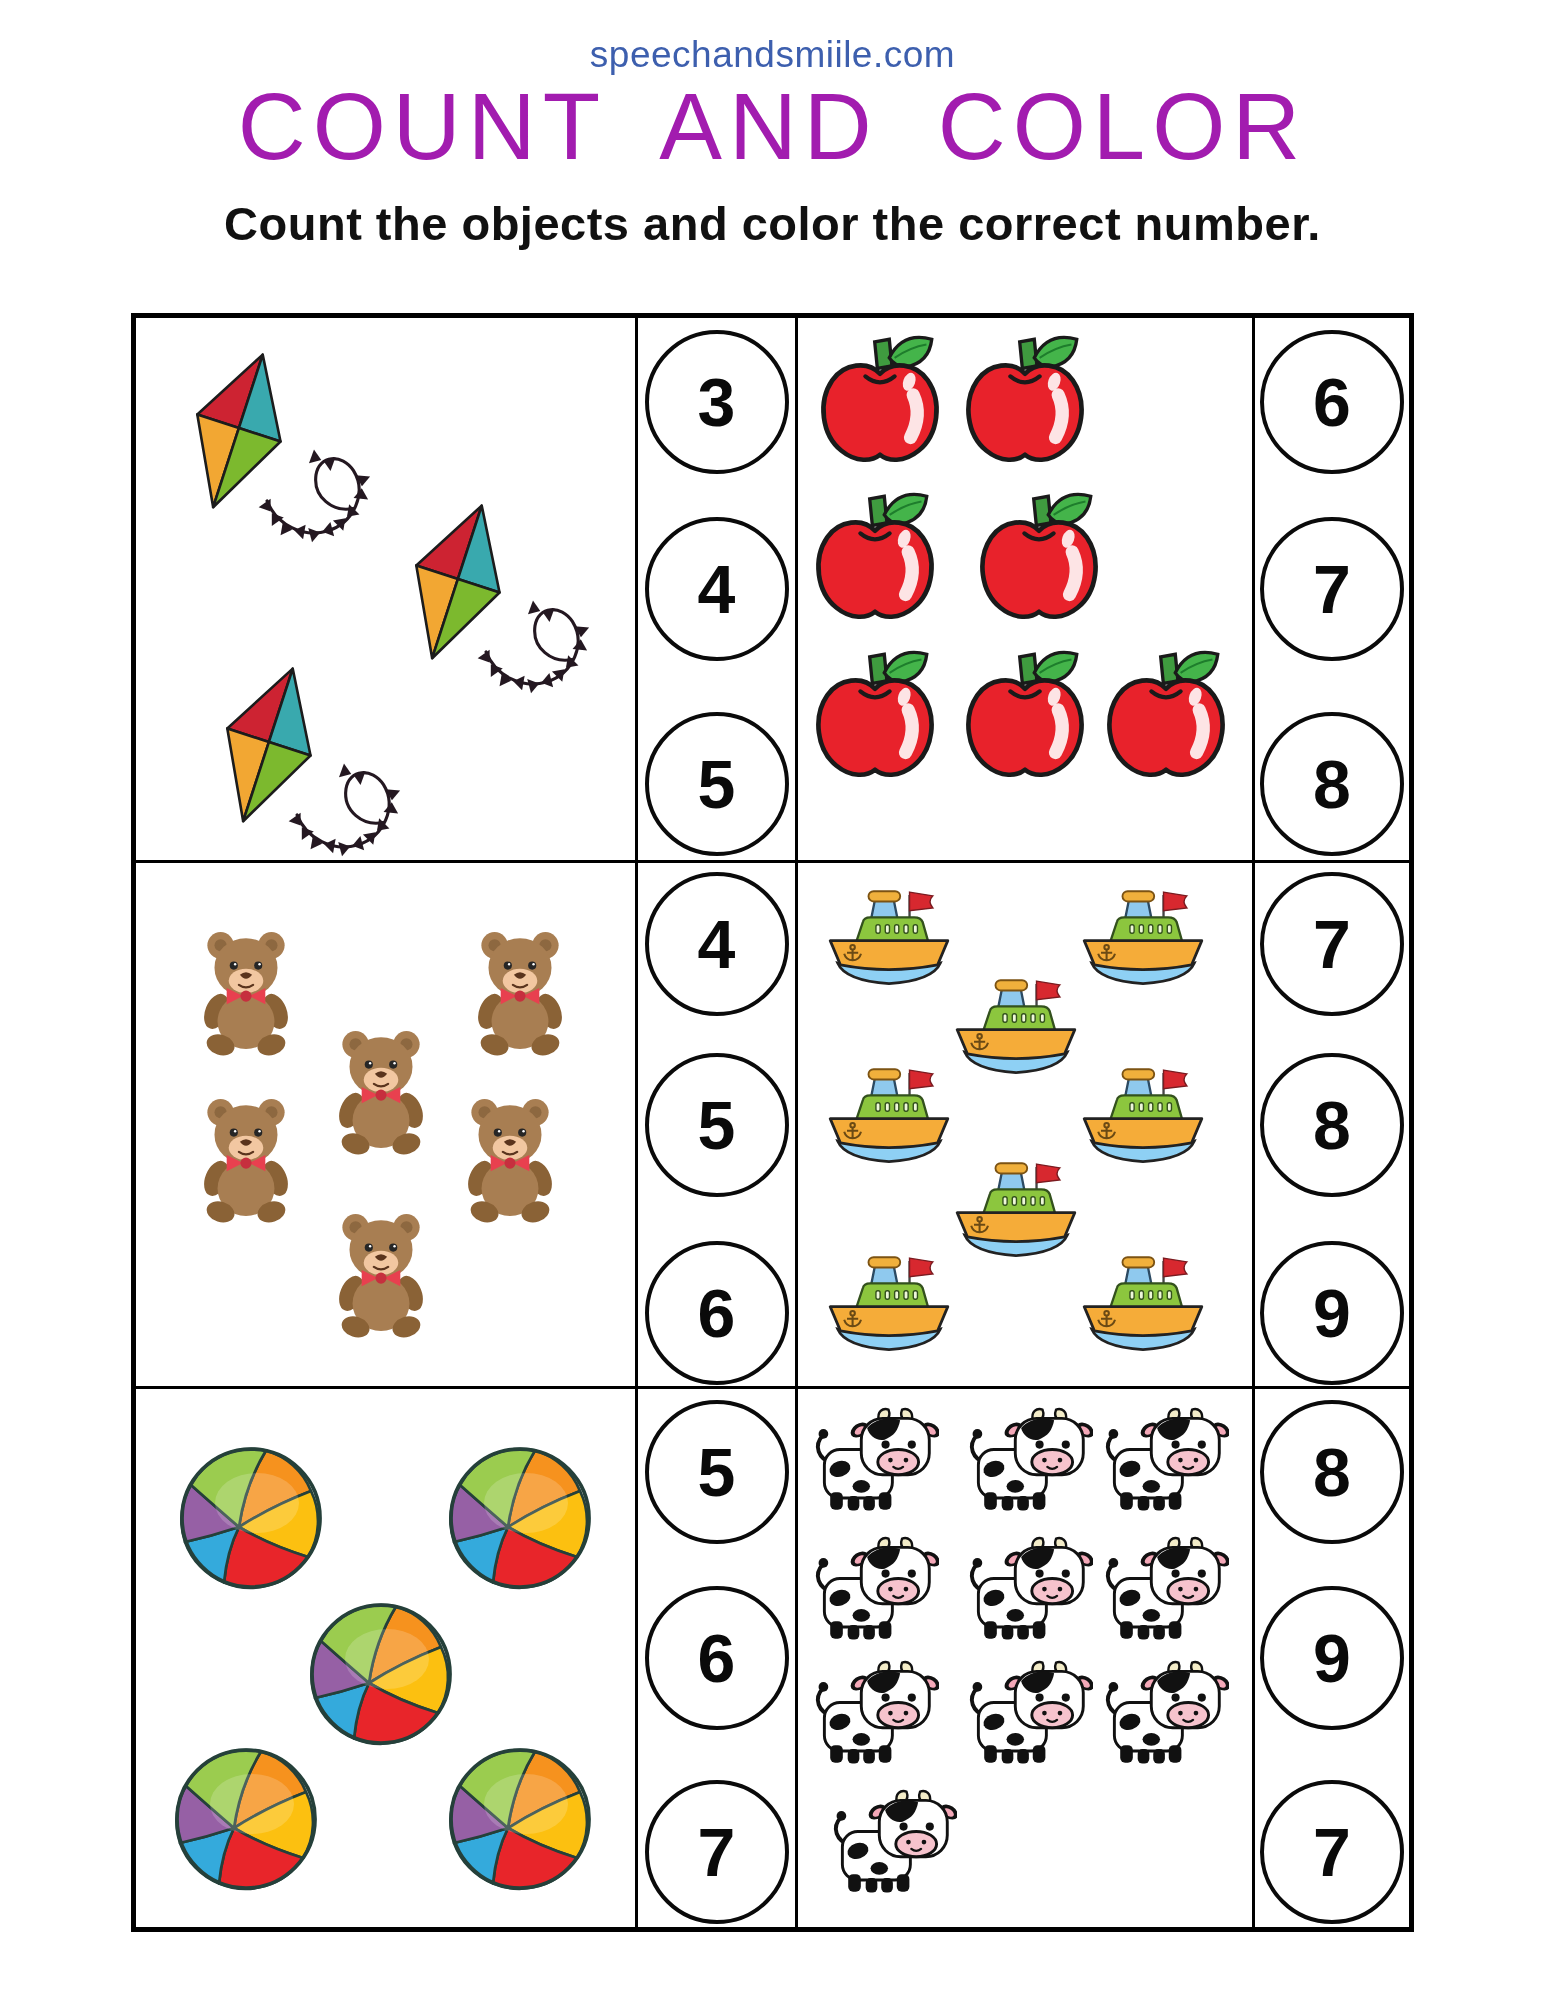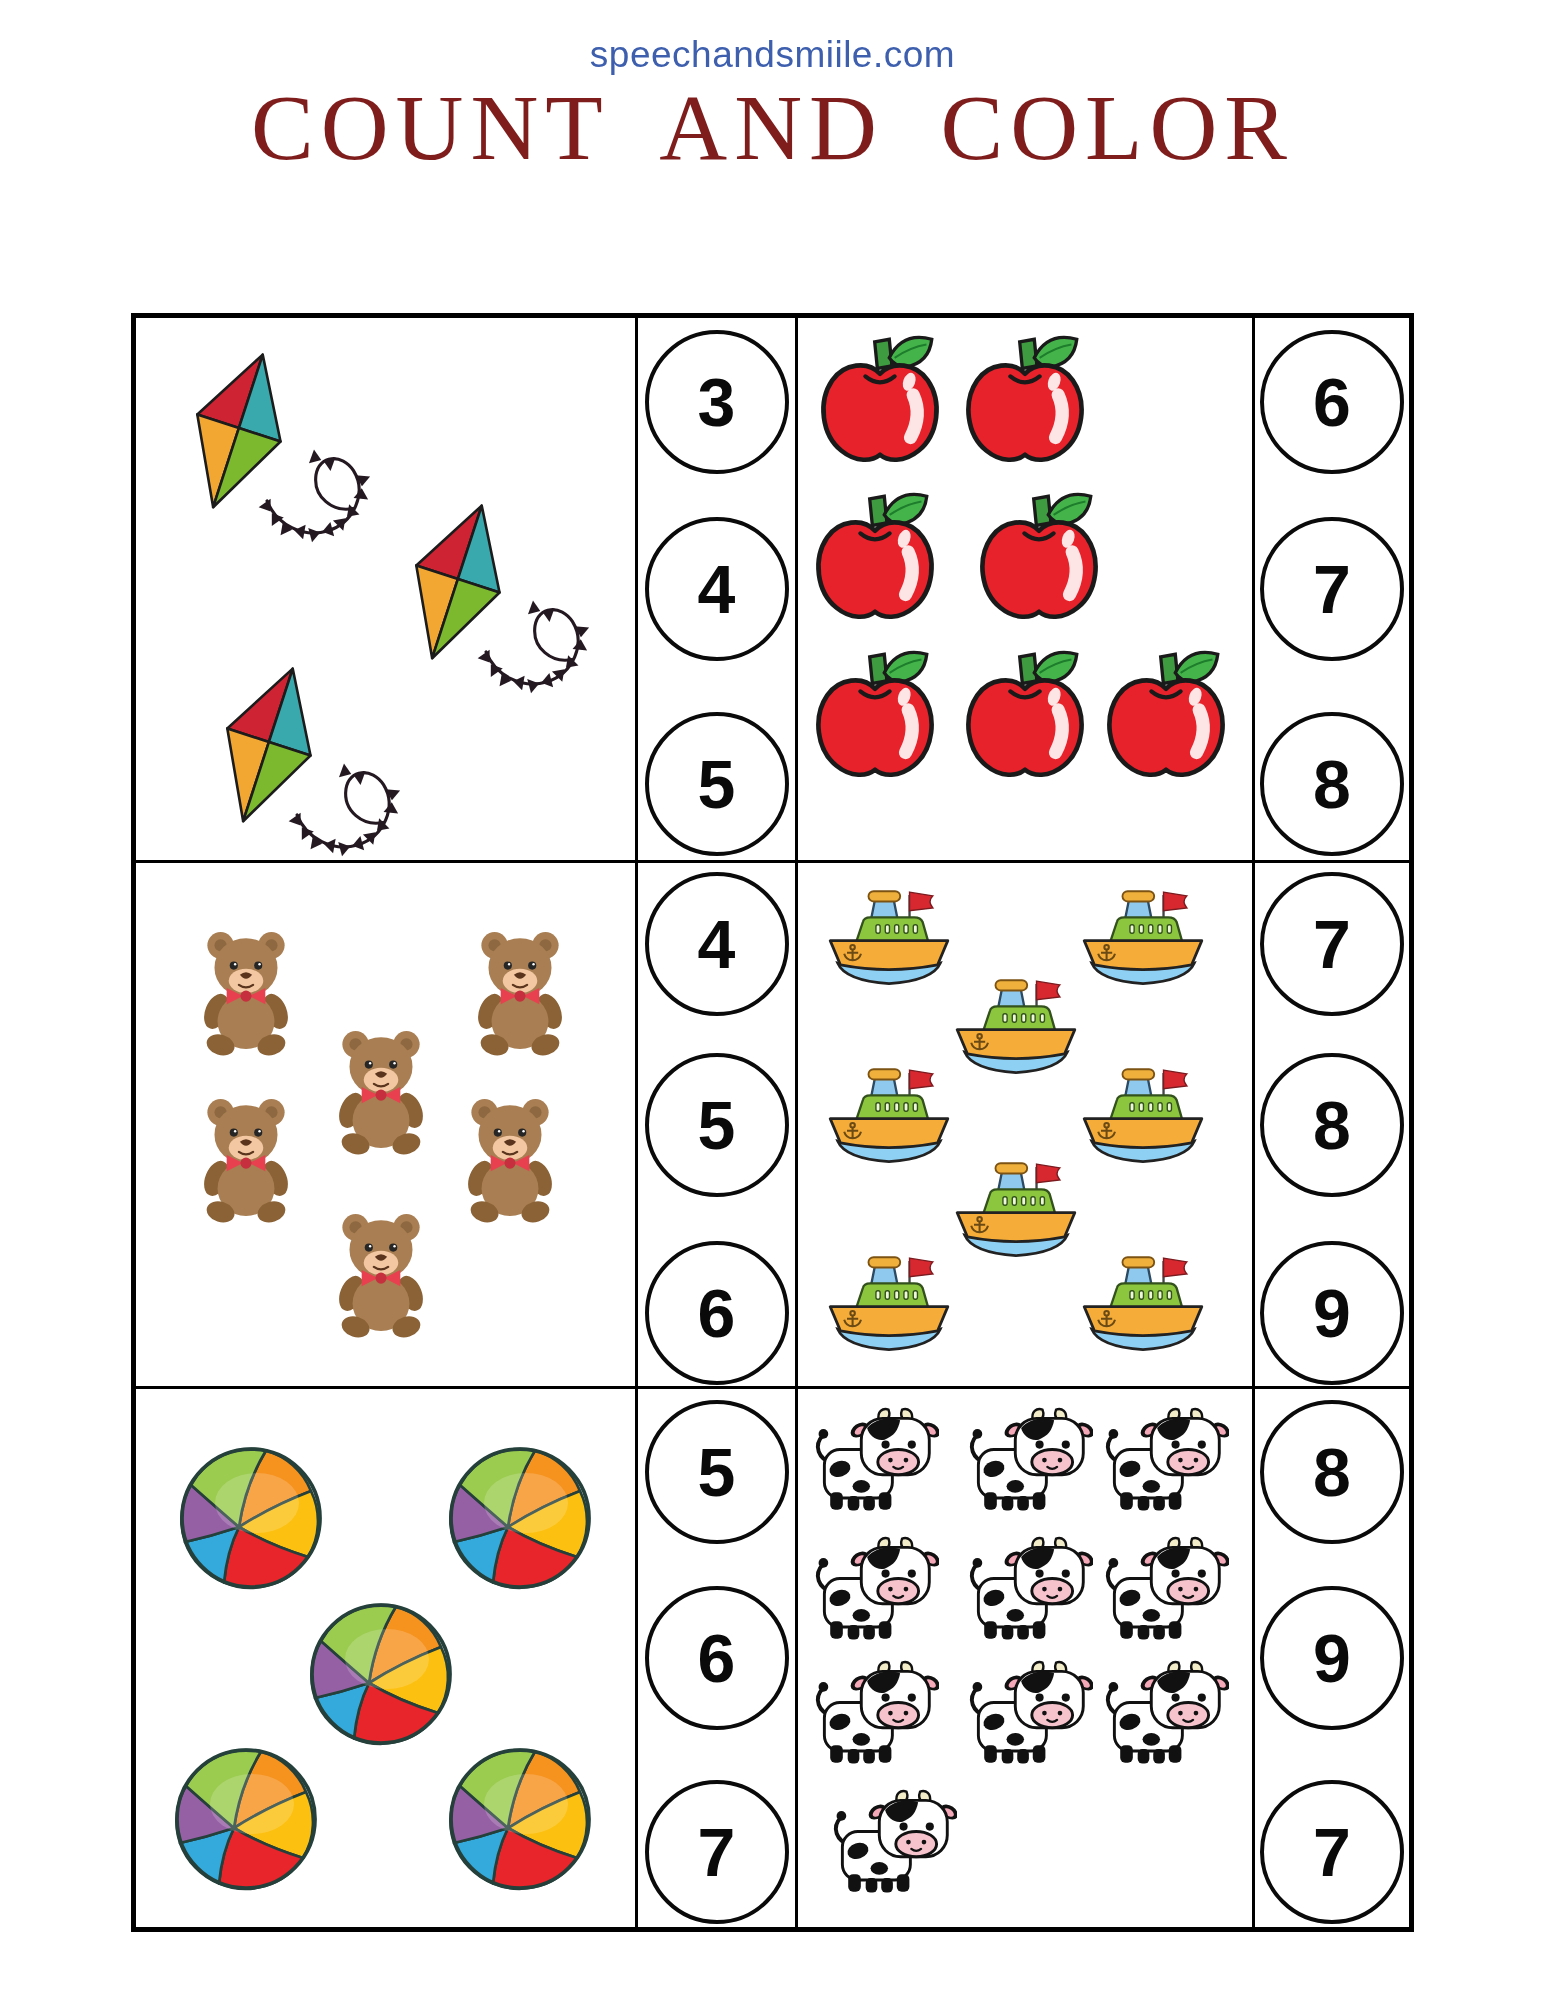--- a/index.html
+++ b/index.html
@@ -1,21 +1,21 @@
 <!DOCTYPE html>
 <html><head>
 <meta charset="utf-8">
 <style>
   html,body{margin:0;padding:0;background:#fff;}
   .page{position:relative;width:1545px;height:2000px;background:#ffffff;overflow:hidden;
         font-family:"Liberation Sans",sans-serif;}
   .site{position:absolute;top:34px;left:0;width:100%;text-align:center;
         font-size:37px;color:#3d5fae;letter-spacing:0.5px;}
   .title{position:absolute;top:80px;left:0;width:100%;text-align:center;margin:0;
-        font-size:94px;font-weight:400;color:#7f1d1d;letter-spacing:7px;word-spacing:26px;line-height:1;font-family:Liberation Serif, serif;}
+        font-size:94px;font-weight:400;color:#a21caf;letter-spacing:7px;word-spacing:26px;line-height:1;}
   .subtitle{position:absolute;top:198px;left:0;width:100%;text-align:center;margin:0;
         font-size:47px;font-weight:700;color:#111;letter-spacing:0.5px;line-height:1.1;}
   .grid{position:absolute;left:131px;top:313px;width:1283px;height:1619px;
         border:5px solid #000;box-sizing:border-box;display:grid;
         grid-template-columns:502px 160px 457px 154px;
         grid-template-rows:545px 526px 538px;}
   .cell{position:relative;box-sizing:border-box;border-right:3px solid #000;border-bottom:3px solid #000;
         background:#fff;overflow:hidden;}
   .cell.last-col{border-right:none;}
   .cell.last-row{border-bottom:none;}
@@ -25,20 +25,21 @@
         width:136px;height:136px;border:4.5px solid #0a0a0a;border-radius:50%;
         background:#fff;display:flex;align-items:center;justify-content:center;
         font-size:68px;font-weight:700;color:#0a0a0a;cursor:pointer;}
 </style>
 </head>
 <body>
 
 <div class="page">
   <div class="site">speechandsmiile.com</div>
   <h1 class="title">COUNT AND COLOR</h1>
+  <h2 class="subtitle">Count the objects and color the correct number.</h2>
   <div class="grid" id="grid">
       <div class="cell">
         <div class="obj" style="left: 31%; top: 25%; width: 250px;">
           <svg viewBox="0 0 240 230" xmlns="http://www.w3.org/2000/svg">
     <g transform="rotate(18 70 90)" stroke="#1c1c1c" stroke-width="2.5" stroke-linejoin="round">
       <polygon points="70,16 28,90 70,90" fill="#cd2332"></polygon>
       <polygon points="70,16 112,90 70,90" fill="#39a9ae"></polygon>
       <polygon points="28,90 70,170 70,90" fill="#f2a733"></polygon>
       <polygon points="112,90 70,170 70,90" fill="#7cb92e"></polygon>
     </g>

